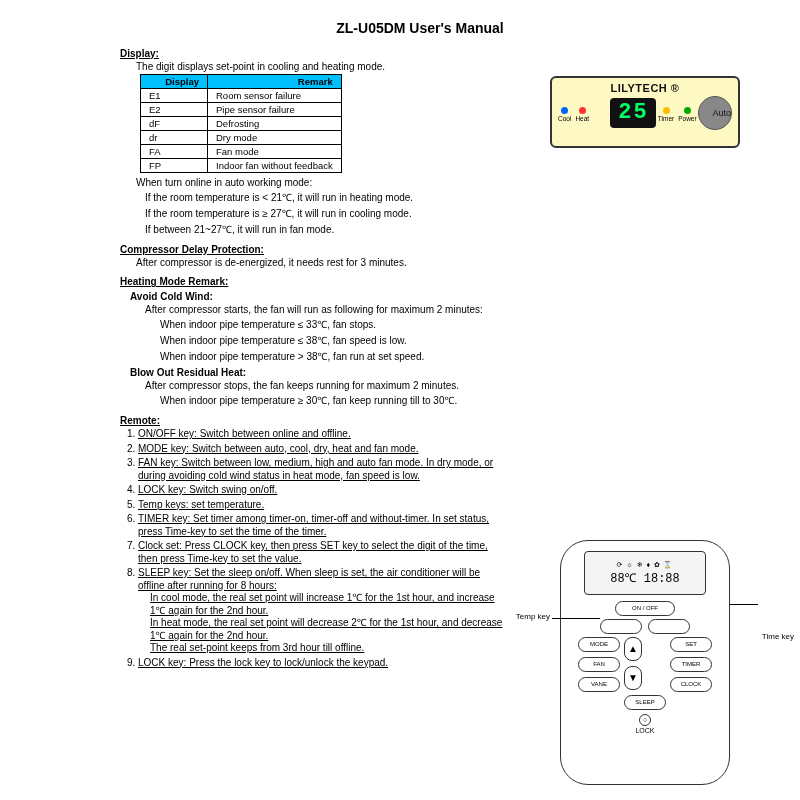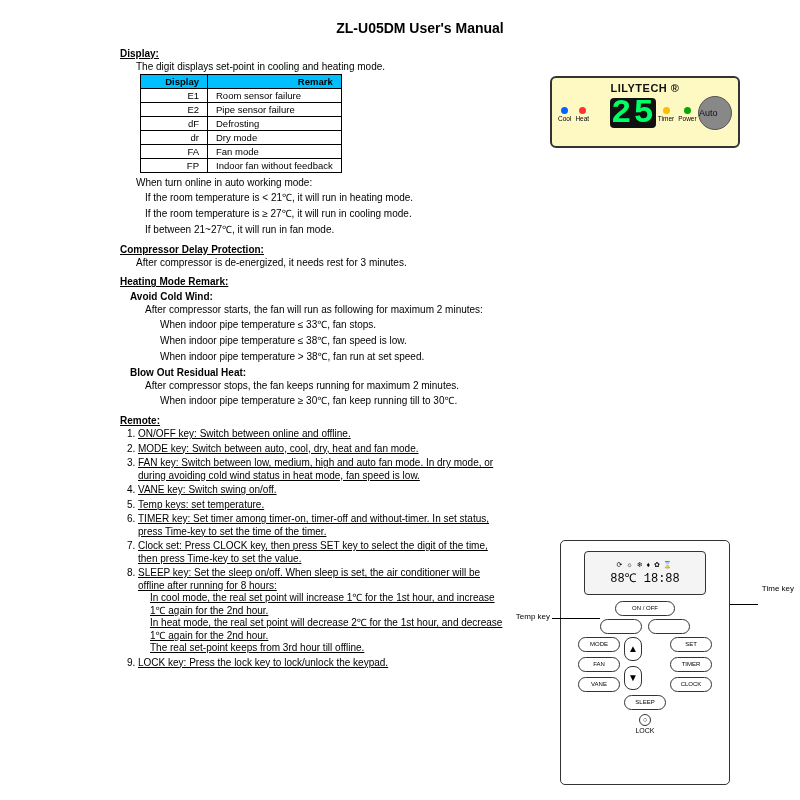--- a/index.html
+++ b/index.html
@@ -45,21 +45,21 @@
   table.err th, table.err td {
     border: 1px solid #000;
     padding: 1px 8px;
     font-size: 9.5px;
     text-align: left;
   }
   table.err th {
     background: #00bfff;
     text-align: right;
   }
-  table.err td:first-child { text-align: right; width: 50px; }
+  table.err td:first-child { text-align: left; width: 50px; }
   ol.remote {
     margin: 2px 0 0 0;
     padding-left: 18px;
     width: 370px;
     text-decoration: underline;
   }
   ol.remote li {
     margin-bottom: 2px;
     line-height: 1.25;
   }
@@ -91,34 +91,34 @@
     justify-content: space-between;
     margin-top: 2px;
   }
   .panel .digits {
     background: #111;
     width: 46px;
     height: 30px;
     border-radius: 4px;
     color: #00ff66;
     font-family: "DS-Digital","Courier New",monospace;
-    font-size: 34px;
+    font-size: 22px;
     font-weight: bold;
     text-align: center;
     line-height: 30px;
     letter-spacing: 2px;
     margin-left: 20px;
   }
   .panel .auto {
     width: 32px;
     height: 32px;
     border-radius: 50%;
     background: #888;
     border: 1px solid #555;
-    text-align: left;
+    text-align: right;
     line-height: 32px;
     font-size: 9px;
     color: #111;
   }
   .panel .leds {
     display: flex;
     font-size: 6.5px;
     margin-top: 2px;
     gap: 4px;
     align-items: flex-start;
@@ -134,21 +134,21 @@
   .panel .lbl { display:block; white-space:nowrap; }
 
   
   .remote-fig {
     position: absolute;
     top: 540px;
     right: 70px;
     width: 170px;
     height: 245px;
     border: 1.5px solid #333;
-    border-radius: 5px;
+    border-radius: 28px;
     background: #fff;
     box-sizing: border-box;
     margin-left: 48px;
   }
   .remote-fig .lcd {
     margin: 10px auto 6px;
     width: 120px;
     height: 42px;
     border: 1px solid #333;
     border-radius: 4px;
@@ -203,21 +203,21 @@
     width:10px;height:10px;border:1px solid #333;border-radius:50%;
     margin:0 auto 1px;
     font-size:7px;line-height:10px;
   }
   .remote-callout {
     position:absolute;
     font-size:8px;
     color:#000;
   }
   .callout-temp { top: 612px; right: 250px; }
-  .callout-time { top: 584px; right: 6px; }
+  .callout-time { top: 632px; right: 6px; }
   .line {
     position:absolute;
     background:#000;
     height:1px;
   }
   .line-temp { top: 618px; right: 200px; width: 48px; }
   .line-time { top: 604px; right: 42px; width: 28px; }
 </style>
 </head>
 <body>
@@ -276,21 +276,21 @@
   <p class="ind3">When indoor pipe temperature &gt; 38℃, fan run at set speed.</p>
   <h3>Blow Out Residual Heat:</h3>
   <p class="ind2">After compressor stops, the fan keeps running for maximum 2 minutes.</p>
   <p class="ind3">When indoor pipe temperature ≥ 30℃, fan keep running till to 30℃.</p>
 
   <h2>Remote:</h2>
   <ol class="remote">
     <li>ON/OFF key: Switch between online and offline.</li>
     <li>MODE key: Switch between auto, cool, dry, heat and fan mode.</li>
     <li>FAN key: Switch between low, medium, high and auto fan mode. In dry mode, or during avoiding cold wind status in heat mode, fan speed is low.</li>
-    <li>VANE key: Switch swing on/off.</li>
+    <li>LOCK key: Switch swing on/off.</li>
     <li>Temp keys: set temperature.</li>
     <li>TIMER key: Set timer among timer-on, timer-off and without-timer. In set status, press Time-key to set the time of the timer.</li>
     <li>Clock set: Press CLOCK key, then press SET key to select the digit of the time, then press Time-key to set the value.</li>
     <li>
       <span>SLEEP key: Set the sleep on/off. When sleep is set, the air conditioner will be offline after running for 8 hours:</span>
       <span class="sub">In cool mode, the real set point will increase 1℃ for the 1st hour, and increase 1℃ again for the 2nd hour.</span>
       <span class="sub">In heat mode, the real set point will decrease 2℃ for the 1st hour, and decrease 1℃ again for the 2nd hour.</span>
       <span class="sub">The real set-point keeps from 3rd hour till offline.</span>
     </li>
     <li>LOCK key: Press the lock key to lock/unlock the keypad.</li>

